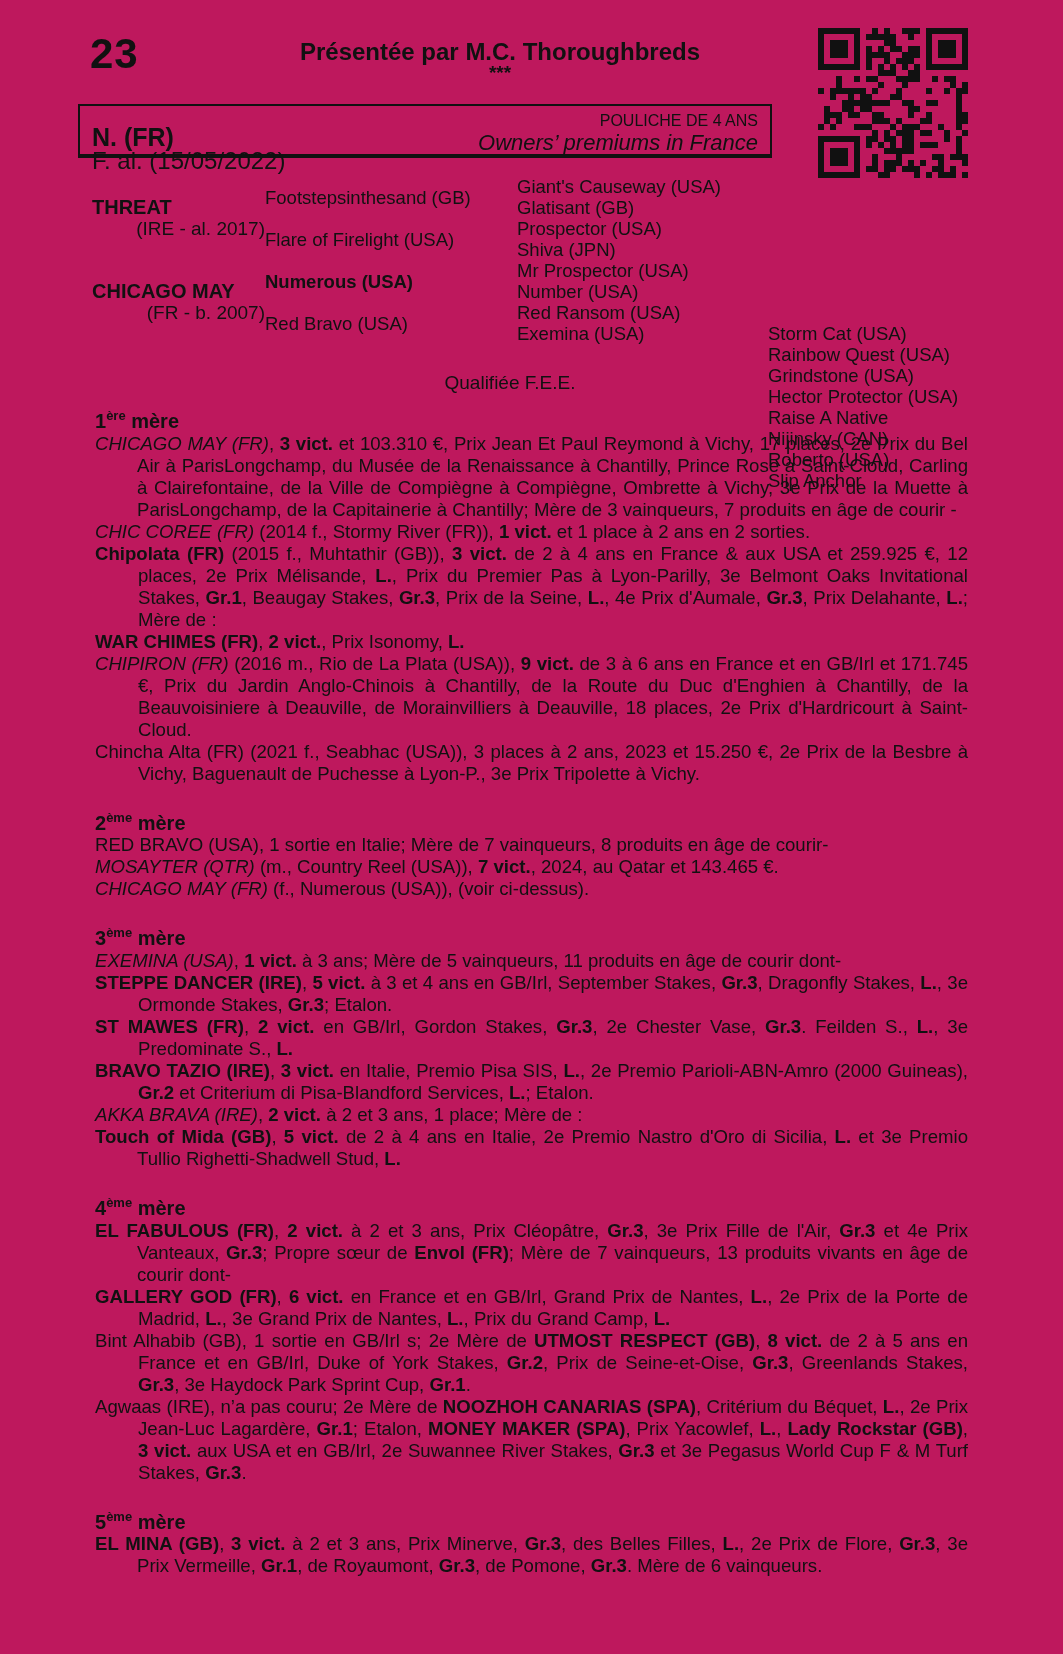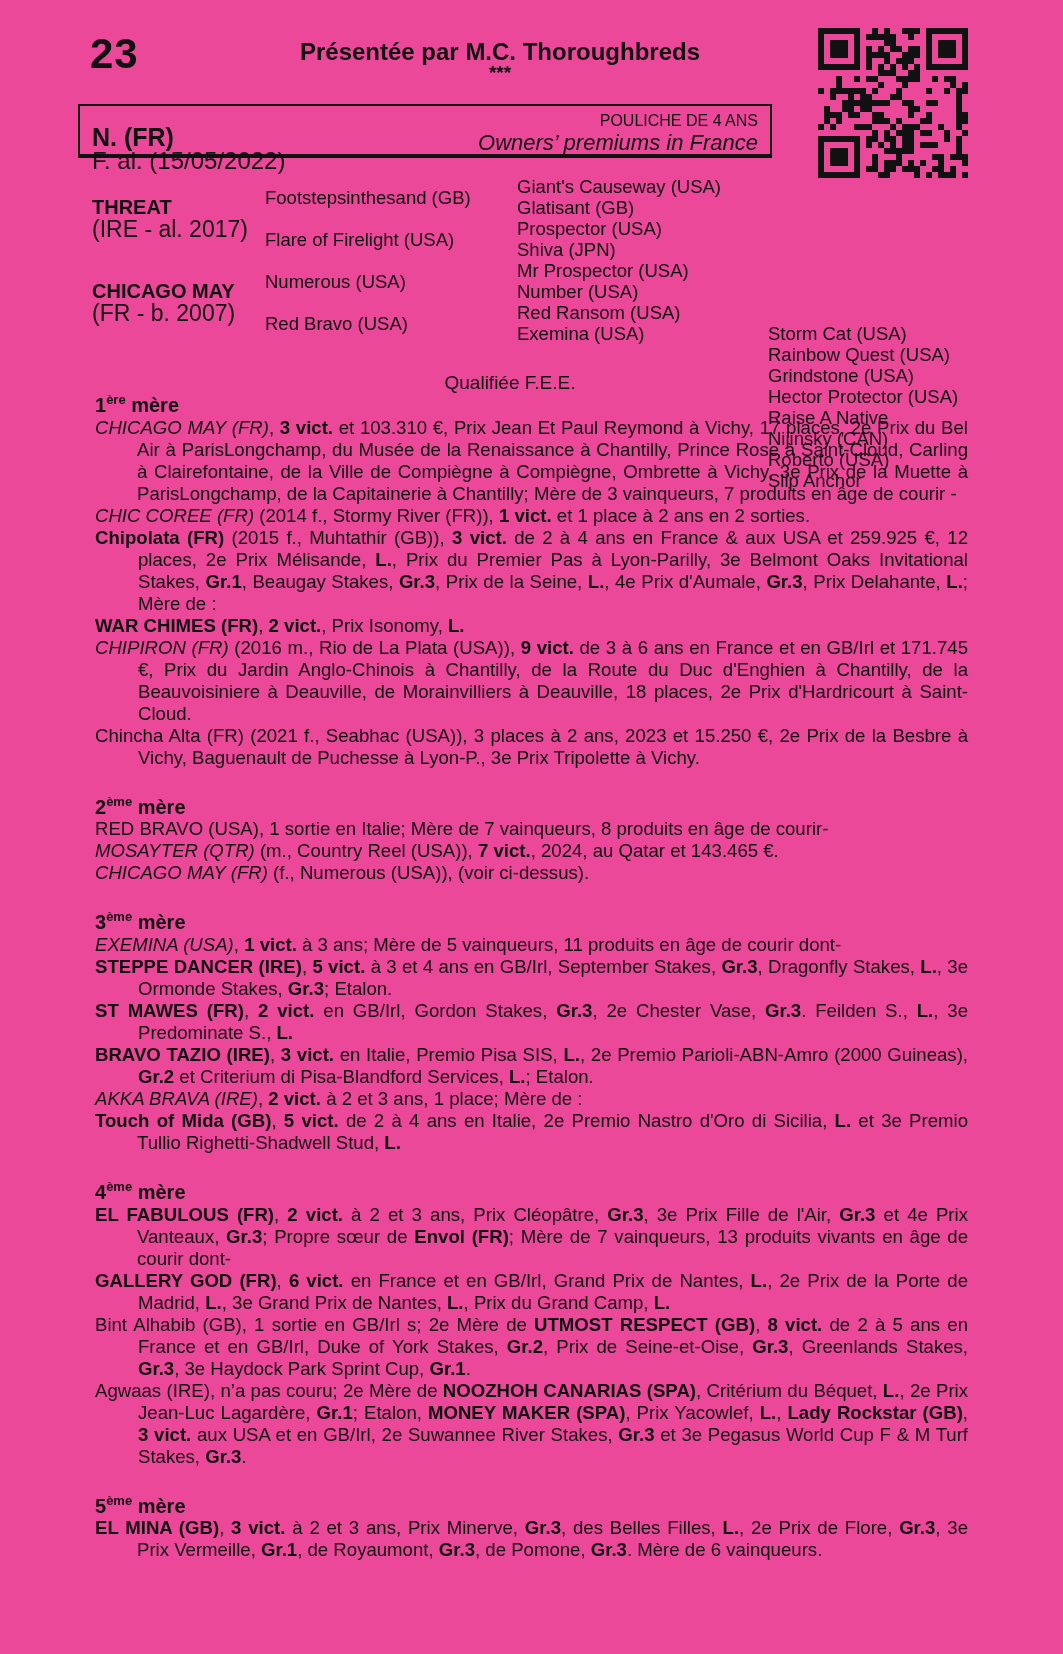--- a/index.html
+++ b/index.html
@@ -1,19 +1,19 @@
 <!DOCTYPE html>
 <html><head>
 <meta charset="utf-8">
 <style>
   html,body{margin:0;padding:0;background:#e8e8e8;}
   .page{
     position:relative;
     width:1063px;height:1654px;
-    background:#ec4899;
+    background:#be185d;
     font-family:"Liberation Sans","DejaVu Sans",sans-serif;
     color:#111;
     overflow:hidden;
     margin:0 auto;
   }
   
   .lot{position:absolute;left:90px;top:30px;font-size:42px;font-weight:bold;letter-spacing:1px;}
   .title-wrap{position:absolute;left:95px;top:38px;width:810px;text-align:center;}
   .presenter{font-size:24px;font-weight:bold;}
   .stars{font-size:19px;font-weight:bold;line-height:14px;}
@@ -36,31 +36,31 @@
     position:absolute;left:92px;top:176px;width:878px;
     display:grid;
     grid-template-columns:173px 252px 251px 1fr;
     grid-auto-rows:21px;
     font-size:18.5px;
   }
   .pedigree .cell{white-space:nowrap;line-height:21px;}
   .g-c1a{grid-column:1;grid-row:1/span 4;align-self:center;}
   .g-c1b{grid-column:1;grid-row:5/span 4;align-self:center;}
   .p-name{font-weight:bold;font-size:20px;line-height:22px;}
-  .p-sub{font-size:23px;line-height:22px;}
+  .p-sub{font-size:19px;line-height:22px;text-align:right;}
   .g-c2a{grid-column:2;grid-row:1/span 2;align-self:center;}
   .g-c2b{grid-column:2;grid-row:3/span 2;align-self:center;}
-  .g-c2c{grid-column:2;grid-row:5/span 2;align-self:center;}
+  .g-c2c{grid-column:2;grid-row:5/span 2;align-self:center;font-weight:bold;}
   .g-c2d{grid-column:2;grid-row:7/span 2;align-self:center;}
   .col3{grid-column:3;}
   .col4{grid-column:4;}
   
   .qualif{position:absolute;left:95px;top:372px;width:830px;text-align:center;font-size:19px;}
   
-  .content{position:absolute;left:95px;top:388px;width:873px;font-size:18.6px;line-height:22px;}
+  .content{position:absolute;left:95px;top:404px;width:873px;font-size:18.6px;line-height:22px;}
   .section{margin-top:21px;}
   .section:first-child{margin-top:0;}
   .h-mere{font-weight:bold;font-size:20px;line-height:23px;}
   .h-mere sup{font-size:13px;}
   .content p{margin:0;text-align:justify;}
   .lv0{padding-left:42px;text-indent:-42px;}
   .lv1{margin-left:45px;padding-left:43px;text-indent:-43px;}
   .lv2{margin-left:84px;padding-left:42px;text-indent:-42px;}
   .s-n{font-weight:normal;font-style:normal;}
   .s-b{font-weight:bold;}

